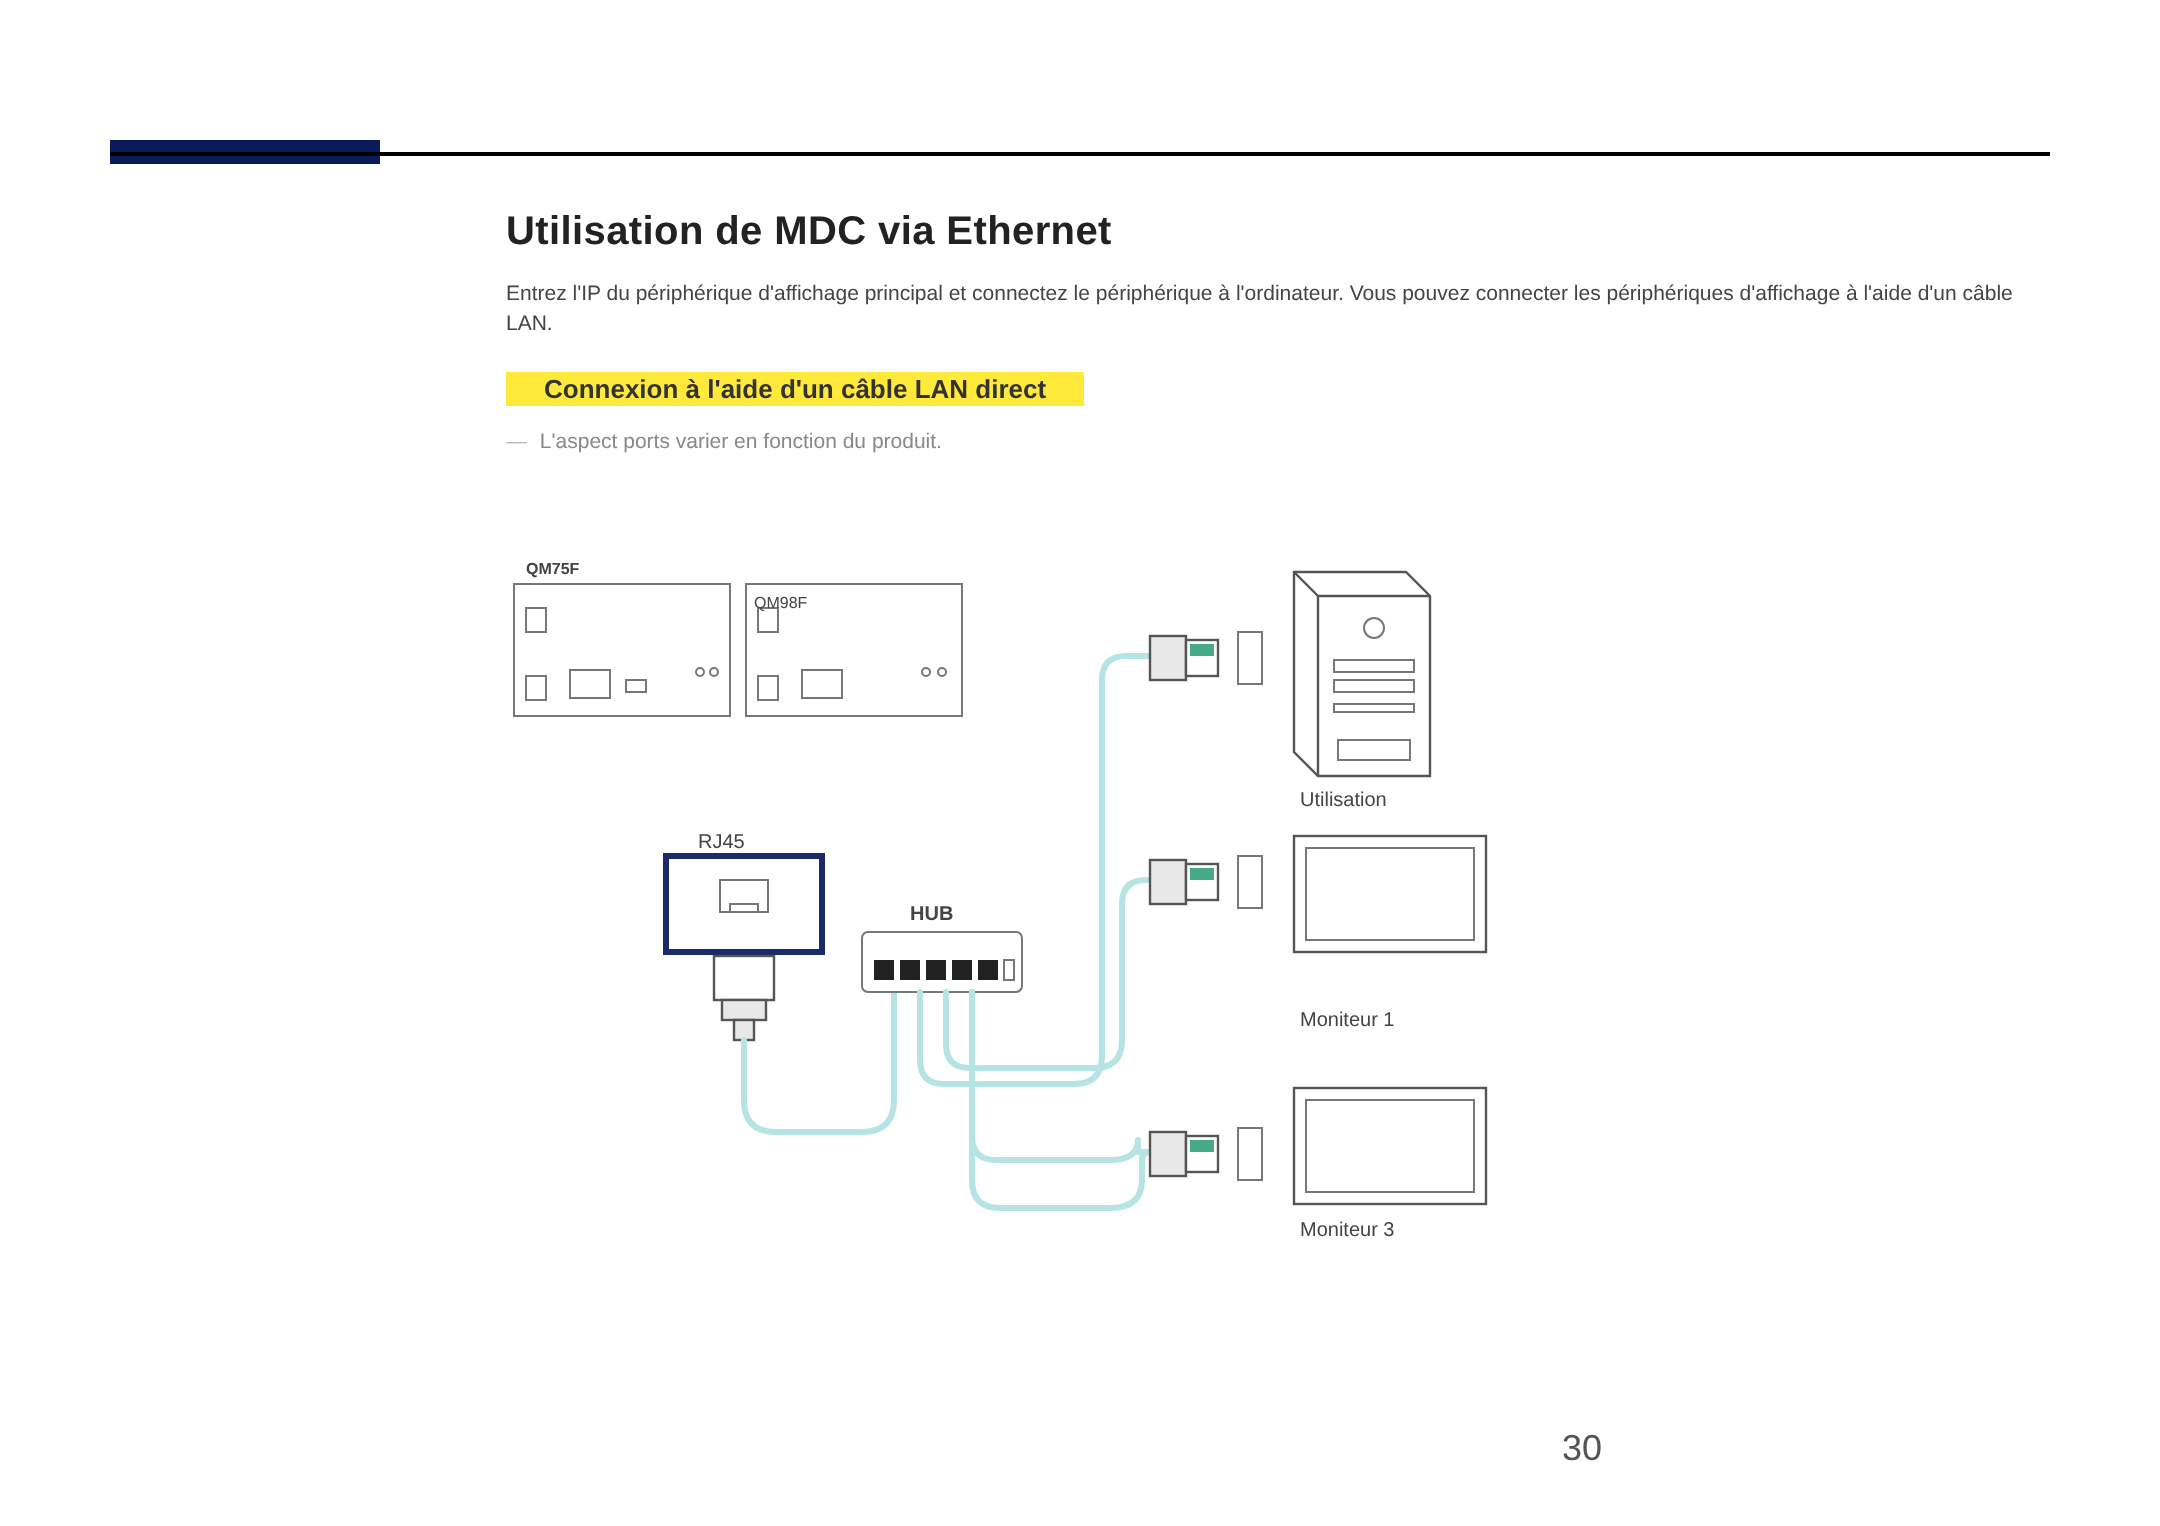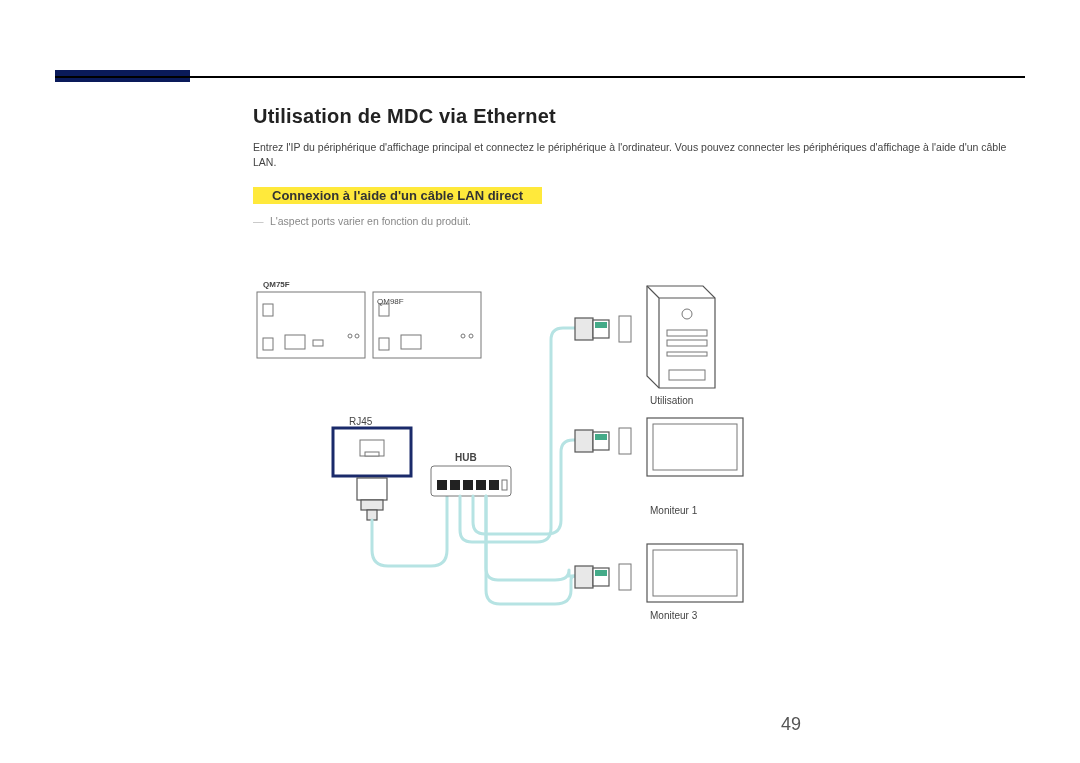--- a/index.html
+++ b/index.html
@@ -140,14 +140,14 @@
         <rect x="340" y="290" width="12" height="6" class="chip"></rect>
         <rect x="364" y="284" width="12" height="26" class="thin fillw"></rect>
       </g>
       <g>
         <rect x="392" y="264" width="96" height="58" class="thin2 fillw" stroke-width="2"></rect>
         <rect x="398" y="270" width="84" height="46" class="thin fillw"></rect>
       </g>
     </svg>
   </div>
 
-  <div class="page-num">49</div>
+  <div class="page-num">30</div>
 </div>
 
 </body></html>

